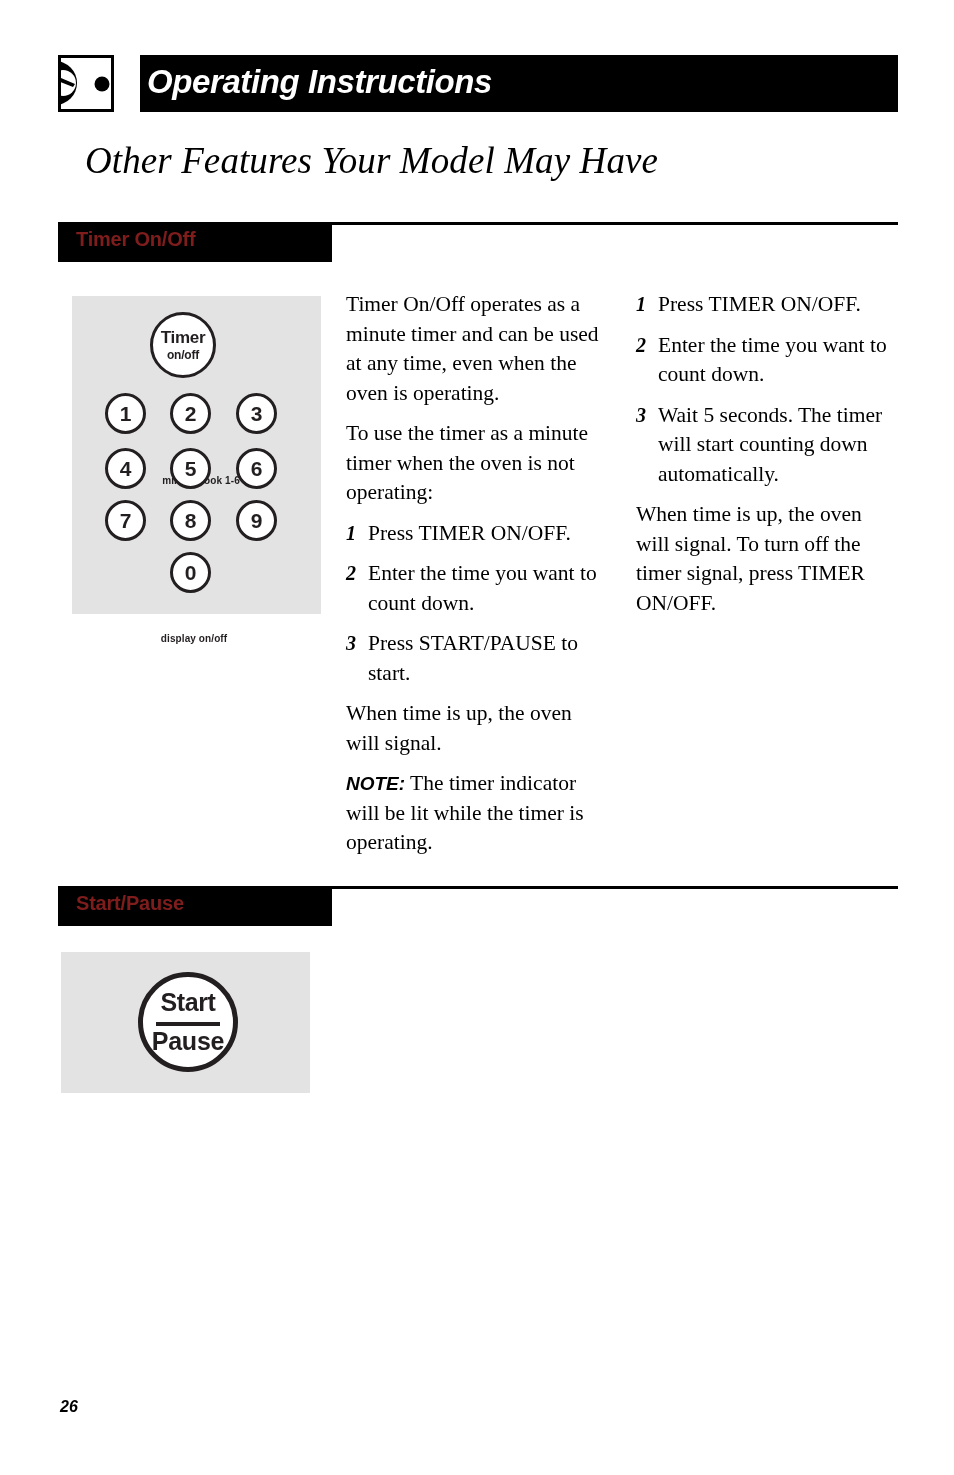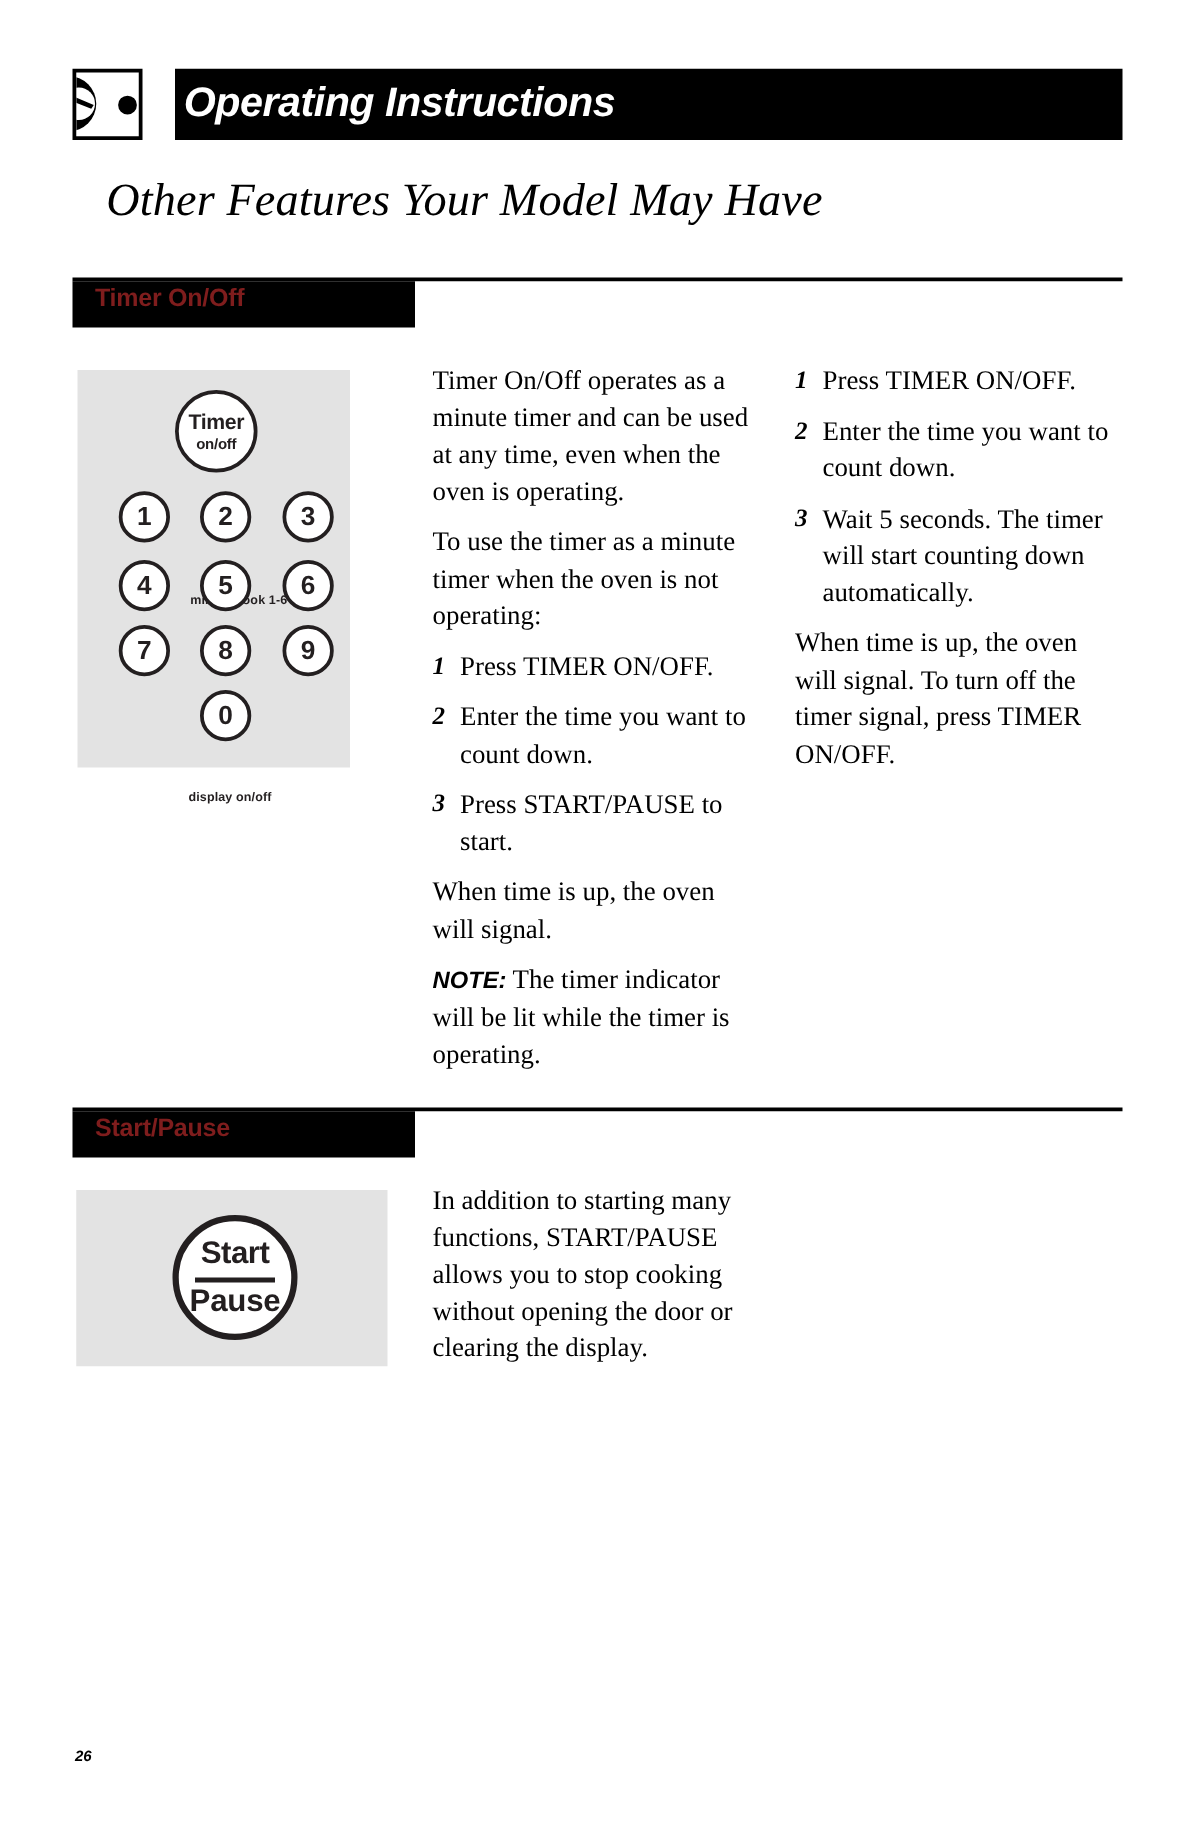--- a/index.html
+++ b/index.html
@@ -100,23 +100,23 @@
     color: #7f1d1d;
     white-space: nowrap;
   }
 
   
   .panel {
     position: absolute;
     background: #e3e3e3;
   }
   .keypad-panel {
-    left: 4px;
+    left: 14px;
     top: 74px;
-    width: 218px;
+    width: 249px;
     height: 318px;
   }
   .startpause-panel {
     left: 3px;
     top: 66px;
     width: 249px;
     height: 141px;
   }
 
   
@@ -227,21 +227,21 @@
   }
 
   
   .page-number {
     position: absolute;
     left: 60px;
     top: 1398px;
     font-family: "Liberation Sans", sans-serif;
     font-weight: bold;
     font-style: italic;
-    font-size: 12px;
+    font-size: 16px;
   }
 </style>
 </head>
 <body>
 
 <div class="header-row">
   <div class="header-icon">
     <svg width="50" height="51" viewBox="0 0 50 51" xmlns="http://www.w3.org/2000/svg">
       <path d="M -6 3 A 22 22 0 1 1 -6 47 Z" fill="#000000"></path>
       <circle cx="2" cy="25" r="13" fill="#ffffff"></circle>
@@ -335,18 +335,15 @@
   <div class="section-tab-label">Start/Pause</div>
 
   <div class="panel startpause-panel">
     <div class="key key-start">
       <span class="k-main">Start</span>
       <span class="k-divider"></span>
       <span class="k-sub">Pause</span>
     </div>
   </div>
 
-  <div class="col col-mid" style="top:60px;">
-    <p>In addition to starting many functions, START/PAUSE allows you to stop cooking without opening the door or clearing the display.</p>
-  </div>
 </div>
 
 <div class="page-number">26</div>
 
 </body></html>

